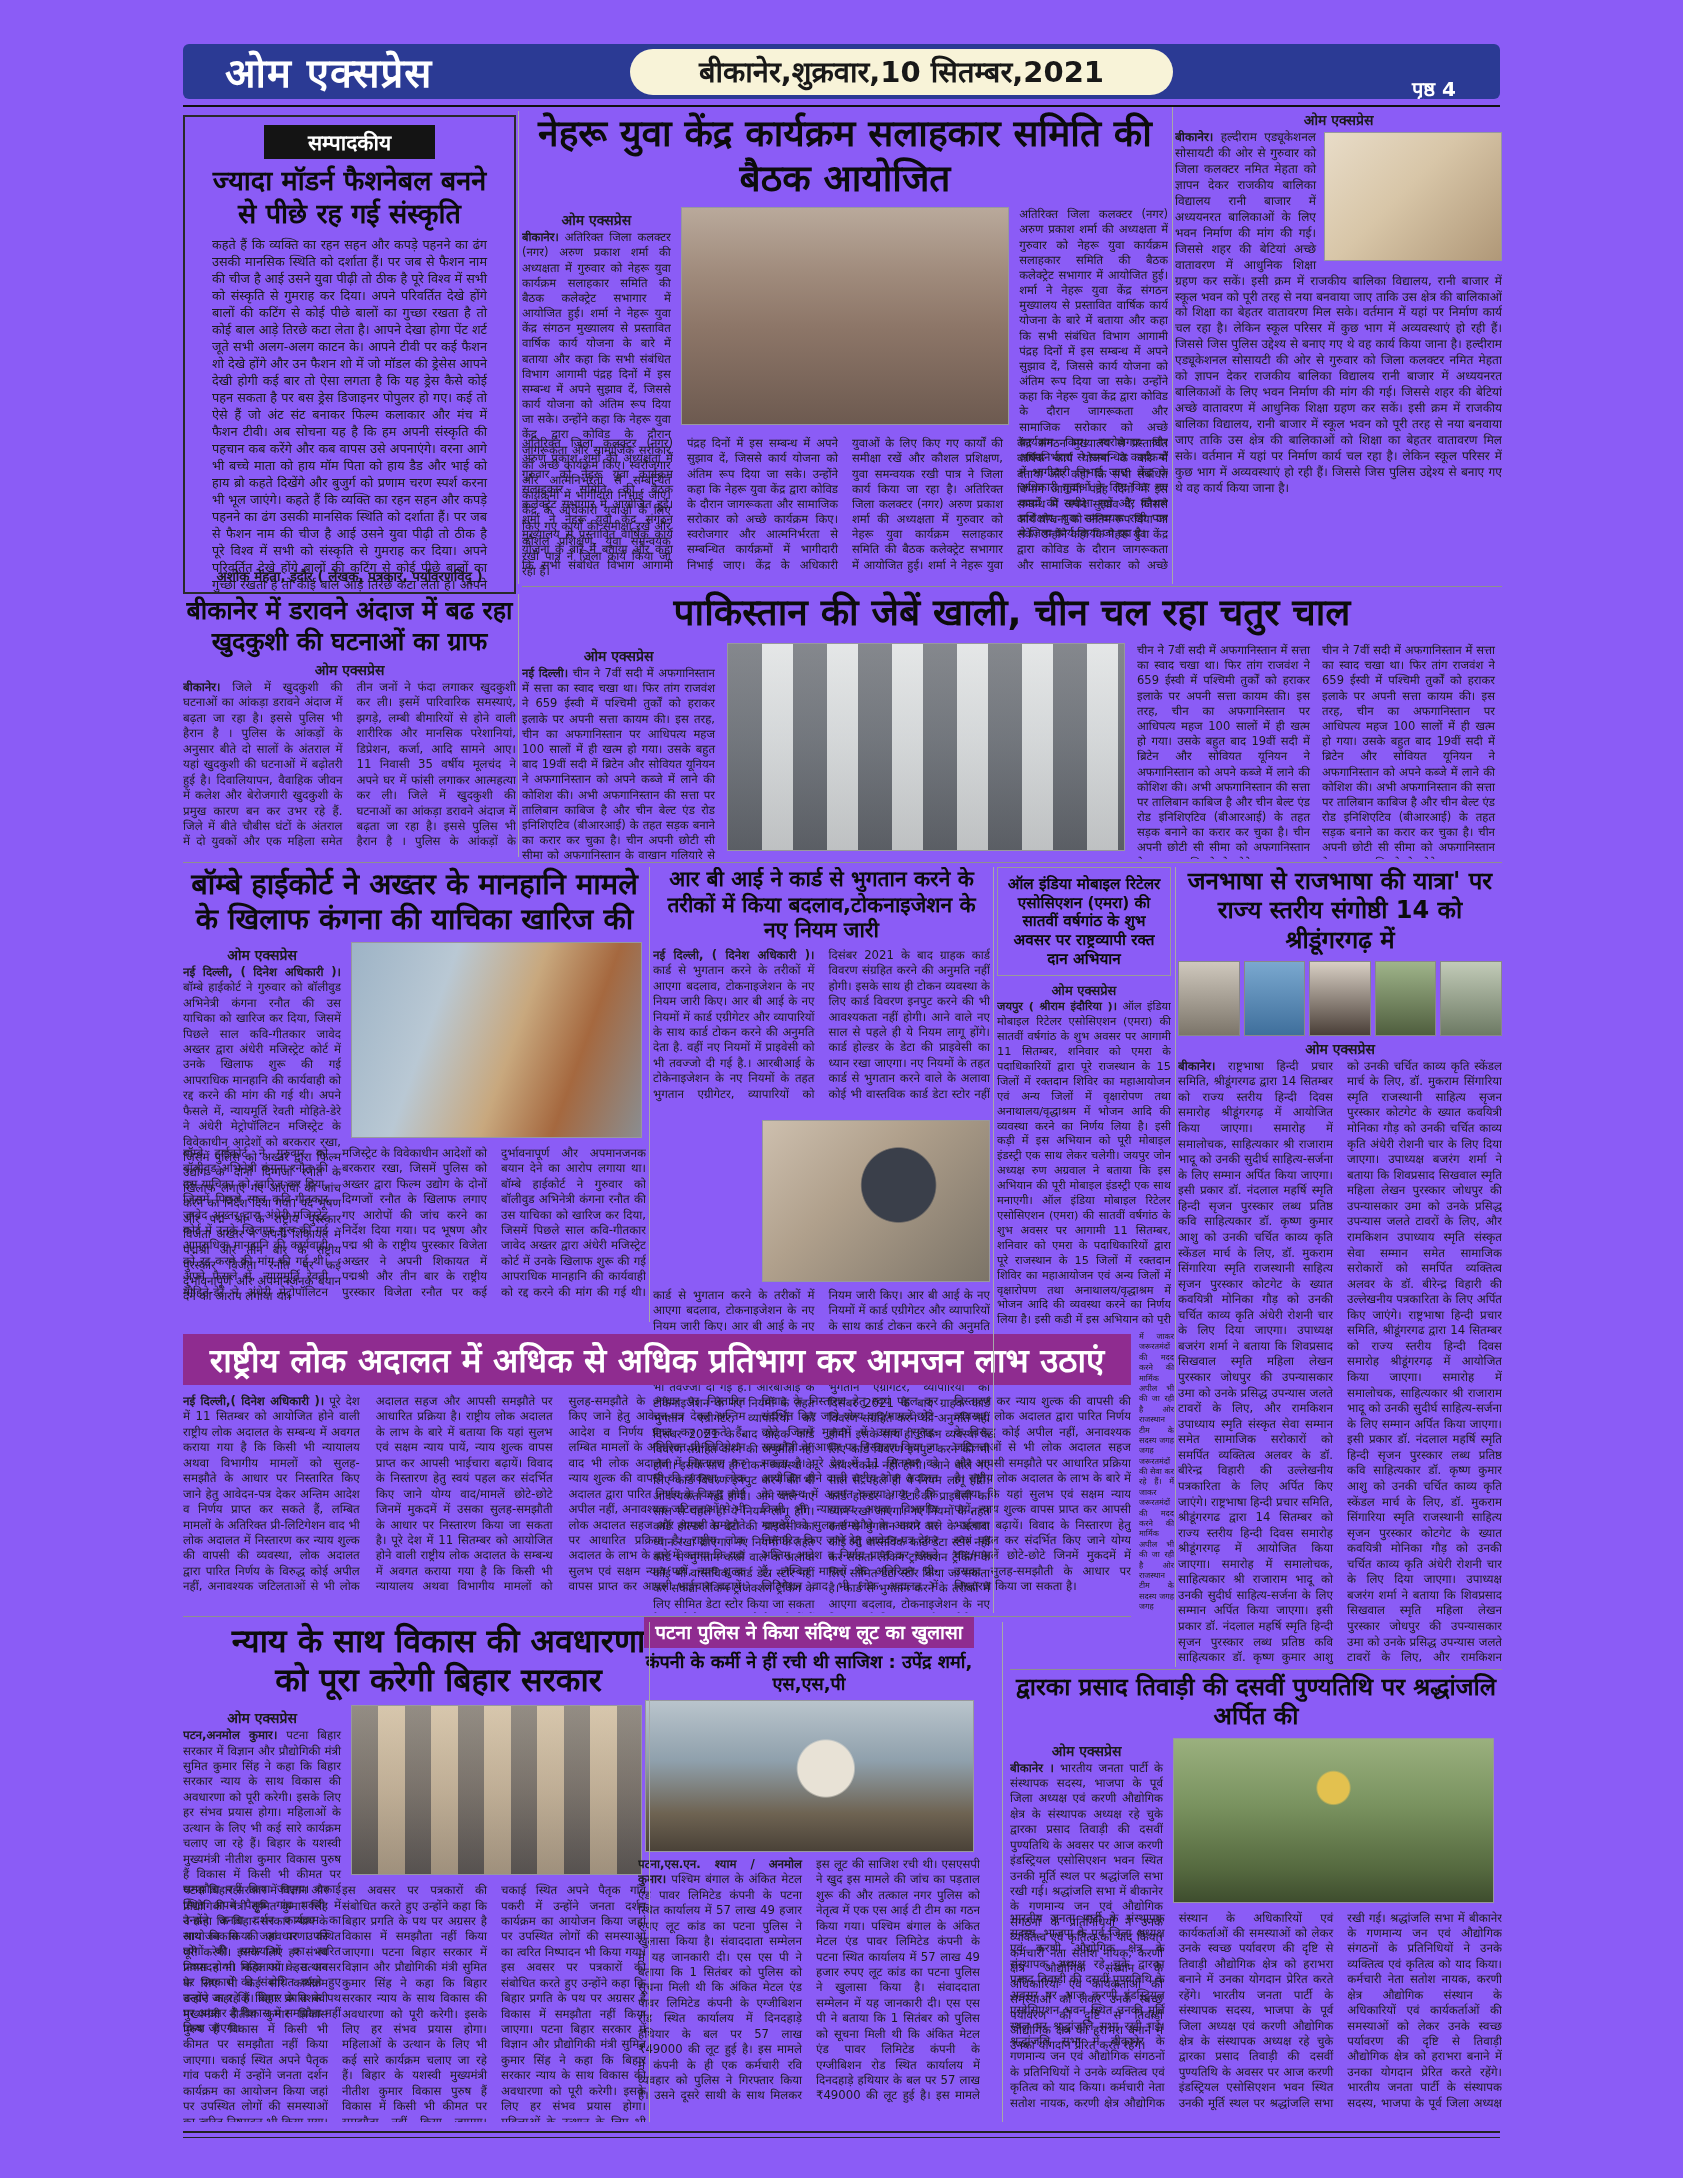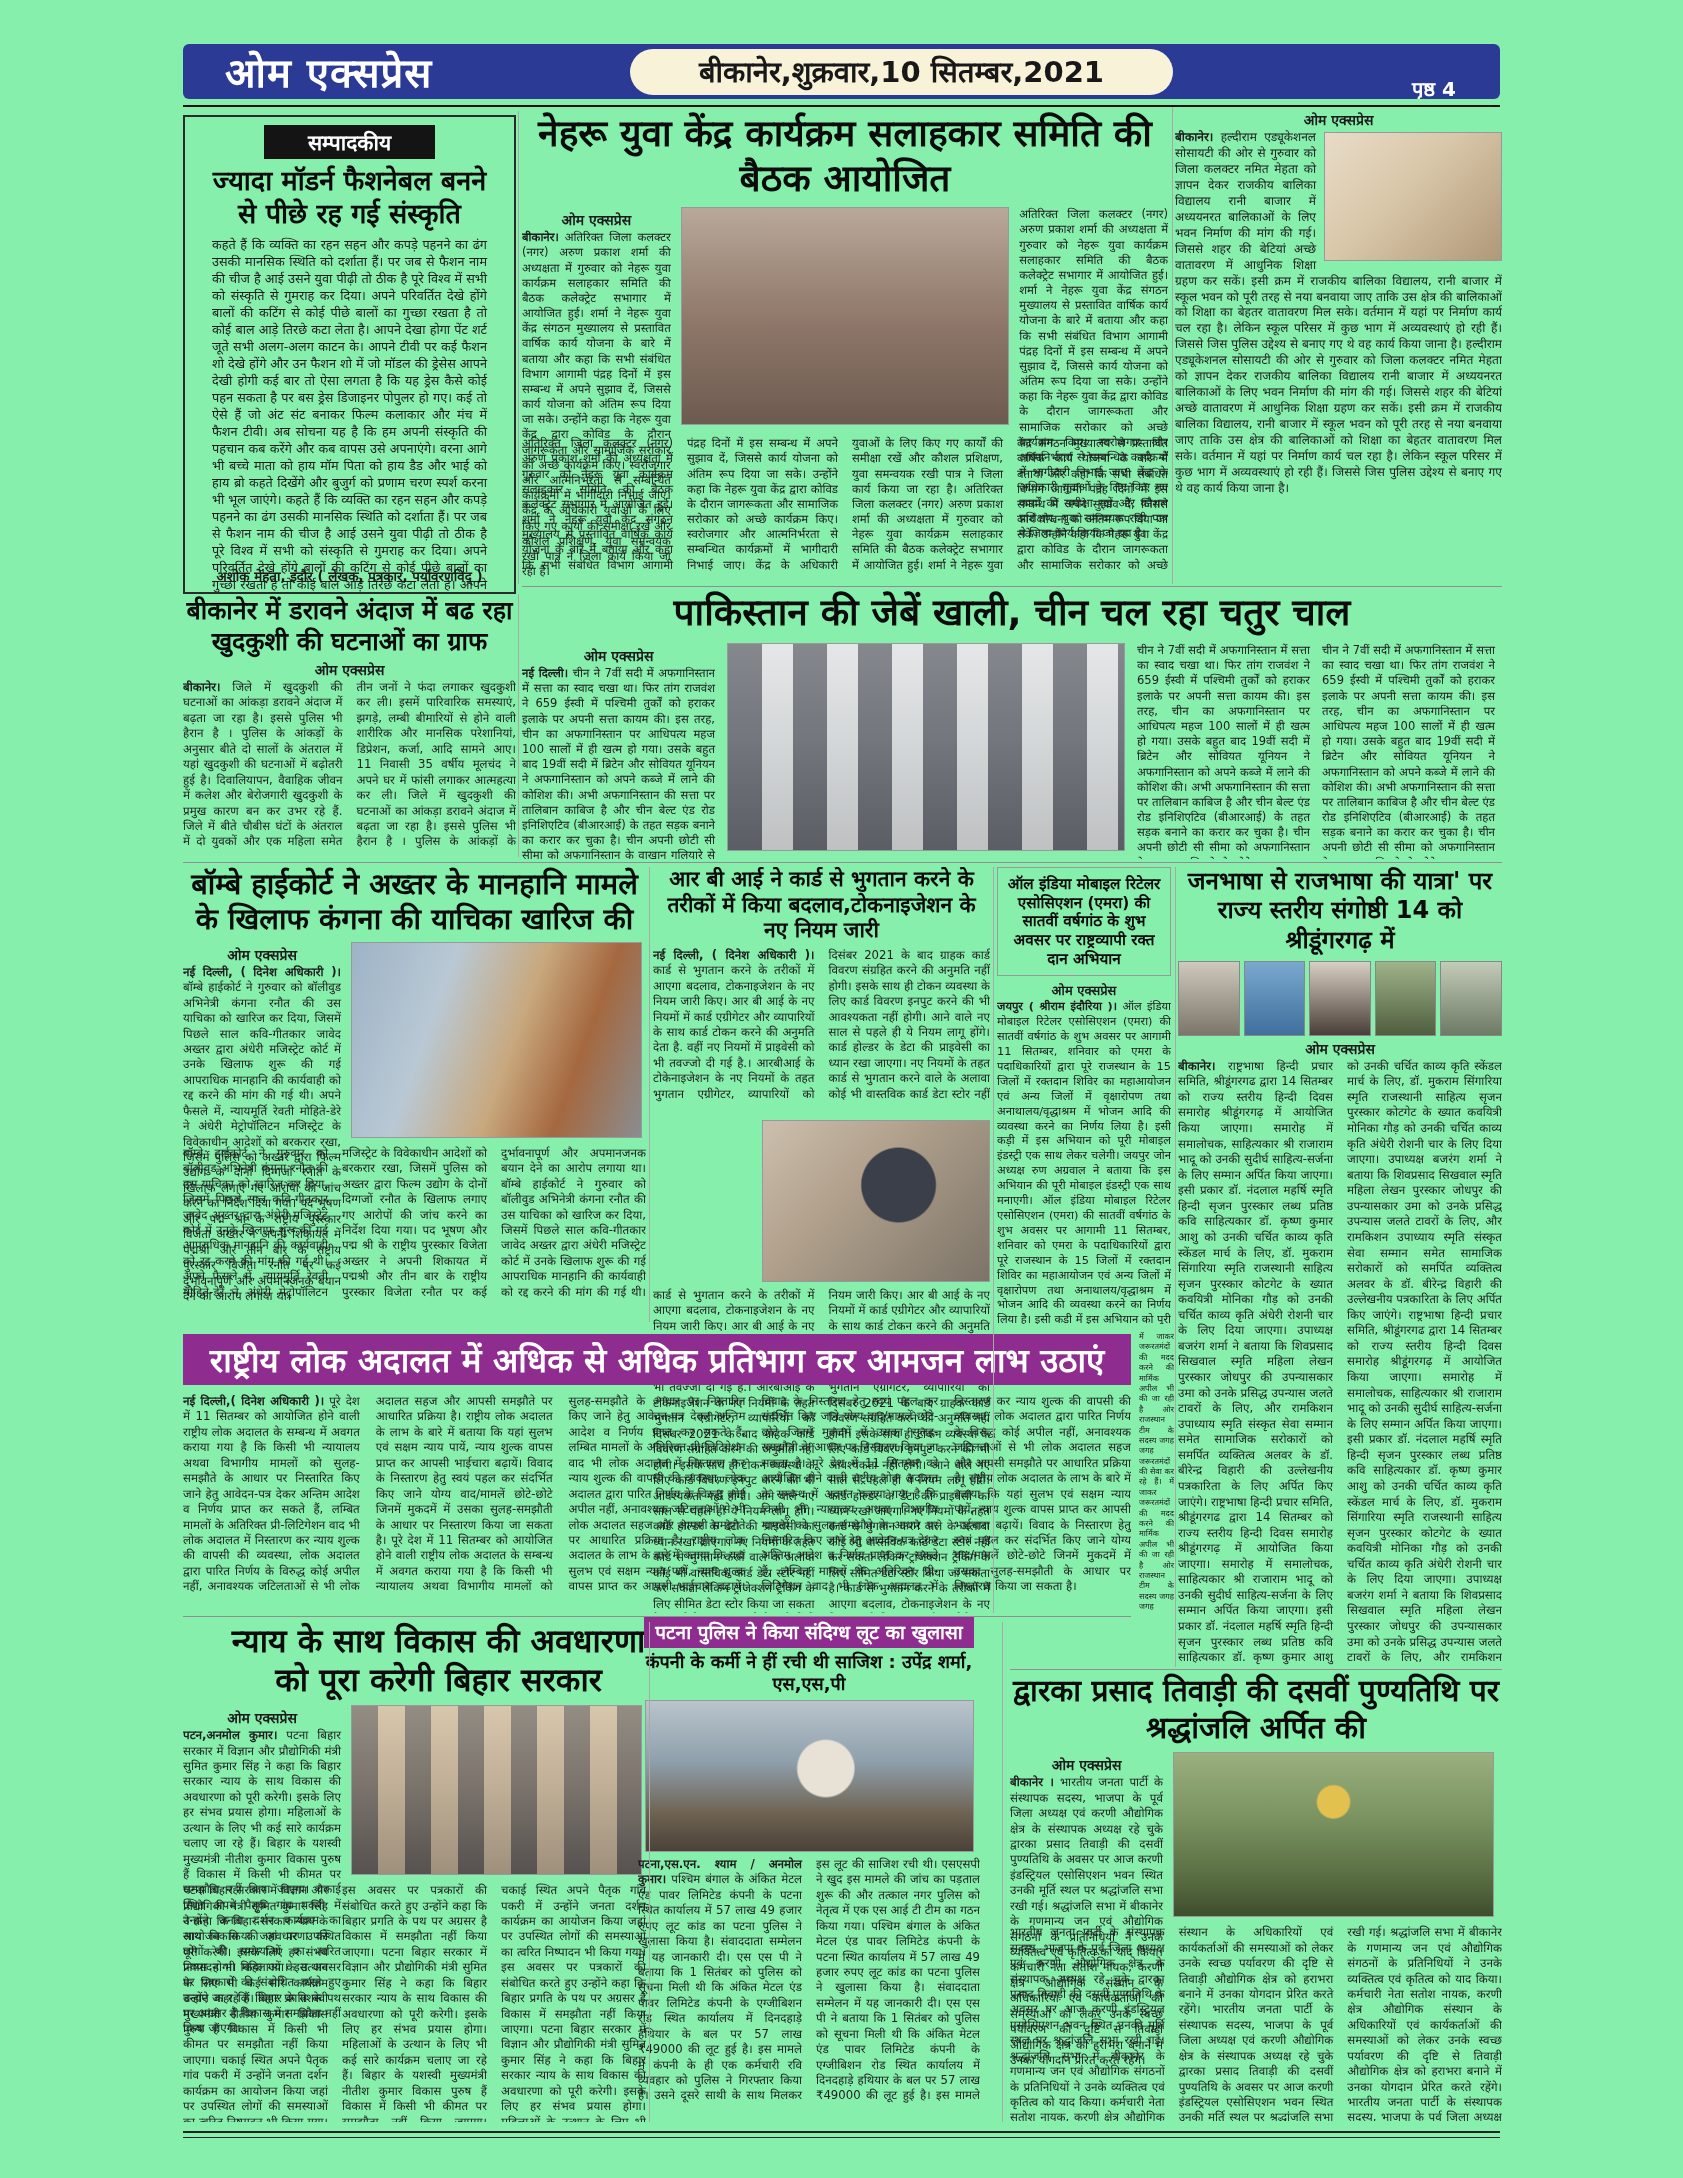--- a/index.html
+++ b/index.html
@@ -1,16 +1,16 @@
 <!DOCTYPE html>
 <html><head>
 <meta charset="utf-8">
 <style>
   html,body{margin:0;padding:0;background:#e8e8e4;}
-  #page{position:relative;width:1683px;height:2178px;background:#86efac;
+  #page{position:relative;width:1683px;height:2178px;background:#8b5cf6;
         font-family:"DejaVu Sans",sans-serif;color:#1b1b1b;overflow:hidden;}
   .abs{position:absolute;box-sizing:border-box;overflow:hidden;}
   
   .mast{background:#2b3a94;border-radius:6px;display:flex;align-items:center;}
   .mast-logo{color:#fff;font-size:40px;font-weight:bold;padding-left:42px;letter-spacing:1px;}
   .mast-pill{position:absolute;left:447px;top:5px;width:543px;height:46px;background:#f8f3d8;
              border-radius:24px;text-align:center;line-height:46px;font-size:29px;font-weight:bold;color:#181818;}
   .mast-page{position:absolute;right:44px;top:17px;height:100%;display:flex;align-items:center;
              color:#fff;font-size:20px;font-weight:bold;}
   
@@ -169,21 +169,21 @@
   <div class="abs" style="left:638px;top:1616px;width:342px;height:506px;">
     <div class="kicker">पटना पुलिस ने किया संदिग्ध लूट का खुलासा</div>
     <div class="hl" style="font-size:18px;">कंपनी के कर्मी ने हीं रची थी साजिश : उपेंद्र शर्मा, एस,एस,पी</div>
     <div class="ph" style="width:327px;height:150px;margin:5px auto;background:
       radial-gradient(circle at 55% 45%,#e8e2d6 0 14%,transparent 15%),
       linear-gradient(180deg,#b9c4cc 0%,#8fa0ac 40%,#6e6352 75%,#4a4238 100%);"></div>
     <div class="bodytxt cols2" style="font-size:11.7px;line-height:1.32;height:259px;"><b class="dl">पटना,एस.एन. श्याम / अनमोल कुमार।</b> <span>पश्चिम बंगाल के अंकित मेटल एंड पावर लिमिटेड कंपनी के पटना स्थित कार्यालय में 57 लाख 49 हजार रुपए लूट कांड का पटना पुलिस ने खुलासा किया है। संवाददाता सम्मेलन में यह जानकारी दी। एस एस पी ने बताया कि 1 सितंबर को पुलिस को सूचना मिली थी कि अंकित मेटल एंड पावर लिमिटेड कंपनी के एग्जीबिशन रोड स्थित कार्यालय में दिनदहाड़े हथियार के बल पर 57 लाख ₹49000 की लूट हुई है। इस मामले में कंपनी के ही एक कर्मचारी रवि व्यवहार को पुलिस ने गिरफ्तार किया है। उसने दूसरे साथी के साथ मिलकर इस लूट की साजिश रची थी। एसएसपी ने खुद इस मामले की जांच का पड़ताल शुरू की और तत्काल नगर पुलिस को नेतृत्व में एक एस आई टी टीम का गठन किया गया। पश्चिम बंगाल के अंकित मेटल एंड पावर लिमिटेड कंपनी के पटना स्थित कार्यालय में 57 लाख 49 हजार रुपए लूट कांड का पटना पुलिस ने खुलासा किया है। संवाददाता सम्मेलन में यह जानकारी दी। एस एस पी ने बताया कि 1 सितंबर को पुलिस को सूचना मिली थी कि अंकित मेटल एंड पावर लिमिटेड कंपनी के एग्जीबिशन रोड स्थित कार्यालय में दिनदहाड़े हथियार के बल पर 57 लाख ₹49000 की लूट हुई है। इस मामले में कंपनी के ही एक कर्मचारी रवि व्यवहार को पुलिस ने गिरफ्तार किया है। उसने दूसरे साथी के साथ मिलकर इस लूट की साजिश रची थी। एसएसपी ने खुद इस मामले की जांच का पड़ताल शुरू की और तत्काल नगर पुलिस को नेतृत्व में एक एस आई टी टीम का गठन किया गया।</span></div>
   </div>
 
   <div class="abs" style="left:1010px;top:1673px;width:492px;height:448px;">
-    <div class="hl" style="font-size:30px;">द्वारका प्रसाद तिवाड़ी की दसवीं पुण्यतिथि पर श्रद्धांजलि अर्पित की</div>
+    <div class="hl" style="font-size:24px;">द्वारका प्रसाद तिवाड़ी की दसवीं पुण्यतिथि पर श्रद्धांजलि अर्पित की</div>
     <div class="row" style="margin-top:6px;gap:10px;">
       <div style="width:153px;">
         <div class="byline">ओम एक्सप्रेस</div>
         <div class="bodytxt" style="font-size:11.7px;line-height:1.32;height:139px;"><b class="dl">बीकानेर ।</b> <span>भारतीय जनता पार्टी के संस्थापक सदस्य, भाजपा के पूर्व जिला अध्यक्ष एवं करणी औद्योगिक क्षेत्र के संस्थापक अध्यक्ष रहे चुके द्वारका प्रसाद तिवाड़ी की दसवीं पुण्यतिथि के अवसर पर आज करणी इंडस्ट्रियल एसोसिएशन भवन स्थित उनकी मूर्ति स्थल पर श्रद्धांजलि सभा रखी गई। श्रद्धांजलि सभा में बीकानेर के गणमान्य जन एवं औद्योगिक संगठनों के प्रतिनिधियों ने उनके व्यक्तित्व एवं कृतित्व को याद किया। कर्मचारी नेता सतोश नायक, करणी क्षेत्र औद्योगिक संस्थान के अधिकारियों एवं कार्यकर्ताओं की समस्याओं को लेकर उनके स्वच्छ पर्यावरण की दृष्टि से तिवाड़ी औद्योगिक क्षेत्र को हराभरा बनाने में उनका योगदान प्रेरित करते रहेंगे।</span></div>
       </div>
       <div class="ph" style="width:319px;height:163px;background:
         radial-gradient(circle at 50% 30%,#e3c14f 0 8%,transparent 9%),
         linear-gradient(180deg,#9ab07e 0%,#7a9360 40%,#55693f 80%,#3e4d2e 100%);"></div>
     </div>
     <div class="bodytxt cols3" style="font-size:11.7px;line-height:1.32;height:208px;margin-top:8px;">भारतीय जनता पार्टी के संस्थापक सदस्य, भाजपा के पूर्व जिला अध्यक्ष एवं करणी औद्योगिक क्षेत्र के संस्थापक अध्यक्ष रहे चुके द्वारका प्रसाद तिवाड़ी की दसवीं पुण्यतिथि के अवसर पर आज करणी इंडस्ट्रियल एसोसिएशन भवन स्थित उनकी मूर्ति स्थल पर श्रद्धांजलि सभा रखी गई। श्रद्धांजलि सभा में बीकानेर के गणमान्य जन एवं औद्योगिक संगठनों के प्रतिनिधियों ने उनके व्यक्तित्व एवं कृतित्व को याद किया। कर्मचारी नेता सतोश नायक, करणी क्षेत्र औद्योगिक संस्थान के अधिकारियों एवं कार्यकर्ताओं की समस्याओं को लेकर उनके स्वच्छ पर्यावरण की दृष्टि से तिवाड़ी औद्योगिक क्षेत्र को हराभरा बनाने में उनका योगदान प्रेरित करते रहेंगे। भारतीय जनता पार्टी के संस्थापक सदस्य, भाजपा के पूर्व जिला अध्यक्ष एवं करणी औद्योगिक क्षेत्र के संस्थापक अध्यक्ष रहे चुके द्वारका प्रसाद तिवाड़ी की दसवीं पुण्यतिथि के अवसर पर आज करणी इंडस्ट्रियल एसोसिएशन भवन स्थित उनकी मूर्ति स्थल पर श्रद्धांजलि सभा रखी गई। श्रद्धांजलि सभा में बीकानेर के गणमान्य जन एवं औद्योगिक संगठनों के प्रतिनिधियों ने उनके व्यक्तित्व एवं कृतित्व को याद किया। कर्मचारी नेता सतोश नायक, करणी क्षेत्र औद्योगिक संस्थान के अधिकारियों एवं कार्यकर्ताओं की समस्याओं को लेकर उनके स्वच्छ पर्यावरण की दृष्टि से तिवाड़ी औद्योगिक क्षेत्र को हराभरा बनाने में उनका योगदान प्रेरित करते रहेंगे। भारतीय जनता पार्टी के संस्थापक सदस्य, भाजपा के पूर्व जिला अध्यक्ष एवं करणी औद्योगिक क्षेत्र के संस्थापक अध्यक्ष रहे चुके द्वारका प्रसाद तिवाड़ी की दसवीं पुण्यतिथि के अवसर पर आज करणी इंडस्ट्रियल एसोसिएशन भवन स्थित उनकी मूर्ति स्थल पर श्रद्धांजलि सभा रखी गई। श्रद्धांजलि सभा में बीकानेर के गणमान्य जन एवं औद्योगिक संगठनों के प्रतिनिधियों ने उनके व्यक्तित्व एवं कृतित्व को याद किया। कर्मचारी नेता सतोश नायक, करणी क्षेत्र औद्योगिक संस्थान के अधिकारियों एवं कार्यकर्ताओं की समस्याओं को लेकर उनके स्वच्छ पर्यावरण की दृष्टि से तिवाड़ी औद्योगिक क्षेत्र को हराभरा बनाने में उनका योगदान प्रेरित करते रहेंगे।</div>

